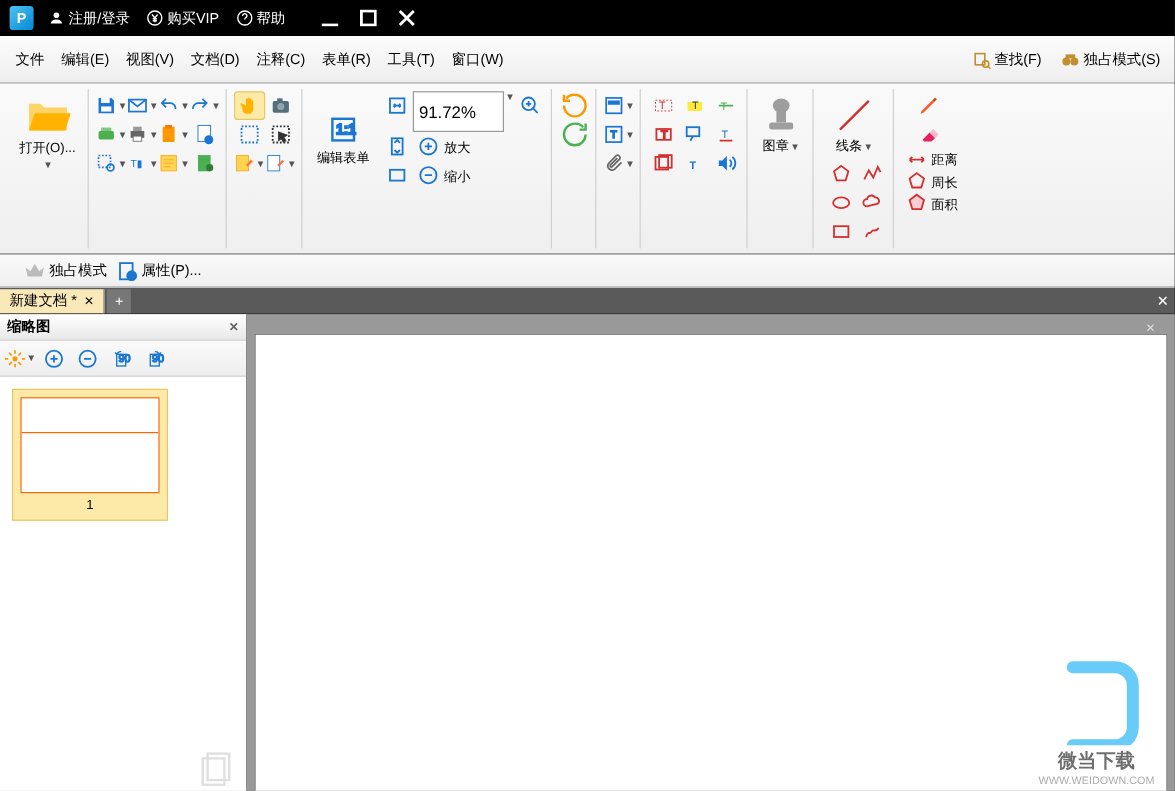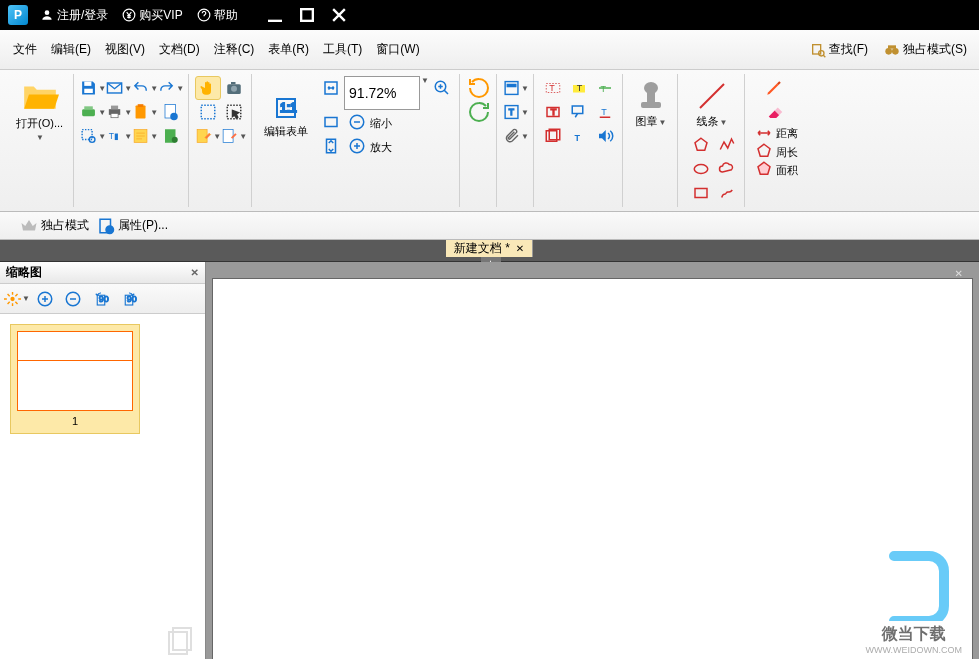--- a/index.html
+++ b/index.html
@@ -24,21 +24,21 @@
 .small-btn { width: 26px; height: 24px; display: flex; align-items: center; justify-content: center; cursor: pointer; border-radius: 3px; }
 .btn-row { display: flex; gap: 0px; }
 .btn-col { display: flex; flex-direction: column; gap: 0px; }
 .btn-label { font-size: 11px; margin-top: 2px; }
 .icon-folder { width: 38px; height: 32px; }
 .icon-sm { width: 18px; height: 18px; }
 .icon-md { width: 24px; height: 24px; }
 .zoom-input { width: 76px; height: 20px; border: 1px solid #999; font-size: 14px; padding: 16px 4px; background: #fff; }
 .subbar { height: 28px; background: linear-gradient(#fafafa, #efefef); display: flex; align-items: center; padding: 0 20px; gap: 8px; border-bottom: 1px solid #bbb; }
 .subbar-item { display: flex; align-items: center; gap: 3px; cursor: pointer; }
-.tabbar { height: 22px; background: #5a5a5a; display: flex; align-items: center; border-bottom: 1px solid #333; flex-direction: column; }
+.tabbar { height: 22px; background: #5a5a5a; display: flex; align-items: center; border-bottom: 1px solid #333; }
 .doc-tab { height: 20px; background: #f9e8b8; display: flex; align-items: center; padding: 0 8px; gap: 6px; border-right: 1px solid #999; }
 .tab-plus { width: 20px; height: 20px; background: #777; display: flex; align-items: center; justify-content: center; cursor: pointer; color: #fff; margin-left: 2px; }
 .tab-close-x { width: 20px; height: 20px; margin-left: auto; display: flex; align-items: center; justify-content: center; cursor: pointer; color: #fff; }
 .main-area { display: flex; height: 426px; background: #999; }
 .sidebar { width: 206px; background: #f0f0f0; display: flex; flex-direction: column; border-right: 1px solid #888; }
 .panel-header { height: 22px; background: linear-gradient(#fff, #e8e8e8); display: flex; align-items: center; padding: 0 6px; border-bottom: 1px solid #ccc; font-weight: bold; }
 .panel-close { margin-left: auto; cursor: pointer; font-size: 10px; color: #666; }
 .thumb-toolbar { height: 30px; background: linear-gradient(#fafafa, #eee); display: flex; align-items: center; padding: 0 4px; gap: 2px; border-bottom: 1px solid #ccc; }
 .thumb-area { flex: 1; background: #fff; padding: 10px; overflow: auto; }
 .thumb-item { width: 130px; text-align: center; background: #fde9a8; padding: 6px; border: 1px solid #e8c860; }
@@ -308,46 +308,46 @@
           <div class="small-btn">
               <svg class="icon-sm" viewBox="0 0 24 24" fill="none" stroke="#1976d2" stroke-width="2">
                 <circle cx="10" cy="10" r="7"></circle>
                 <path d="M10 7v6M7 10h6M15 15l5 5"></path>
               </svg>
             </div>
         </div>
         <div class="btn-row" style="align-items:center">
           <div class="small-btn">
               <svg class="icon-sm" viewBox="0 0 24 24" fill="none" stroke="#1976d2" stroke-width="2">
-                <rect x="4" y="6" width="16" height="12"></rect>
-              </svg>
-            </div>
-          <div class="small-btn">
-              <svg class="icon-sm" viewBox="0 0 24 24" fill="none" stroke="#1976d2" stroke-width="2">
-                <circle cx="12" cy="12" r="9"></circle>
-                <path d="M8 12h8"></path>
-              </svg>
-            </div>
-          <span class="btn-label">缩小</span>
-        </div>
-        <div class="btn-row" style="align-items:center">
-          <div class="small-btn">
-              <svg class="icon-sm" viewBox="0 0 24 24" fill="none" stroke="#1976d2" stroke-width="2">
                 <rect x="6" y="3" width="12" height="18"></rect>
                 <path d="M9 8l3-3 3 3M9 16l3 3 3-3"></path>
               </svg>
             </div>
           <div class="small-btn">
               <svg class="icon-sm" viewBox="0 0 24 24" fill="none" stroke="#1976d2" stroke-width="2">
                 <circle cx="12" cy="12" r="9"></circle>
                 <path d="M12 8v8M8 12h8"></path>
               </svg>
             </div>
           <span class="btn-label">放大</span>
         </div>
+        <div class="btn-row" style="align-items:center">
+          <div class="small-btn">
+              <svg class="icon-sm" viewBox="0 0 24 24" fill="none" stroke="#1976d2" stroke-width="2">
+                <rect x="4" y="6" width="16" height="12"></rect>
+              </svg>
+            </div>
+          <div class="small-btn">
+              <svg class="icon-sm" viewBox="0 0 24 24" fill="none" stroke="#1976d2" stroke-width="2">
+                <circle cx="12" cy="12" r="9"></circle>
+                <path d="M8 12h8"></path>
+              </svg>
+            </div>
+          <span class="btn-label">缩小</span>
+        </div>
       </div>
     </div>
   </div>
 
   <div class="ribbon-group">
     <div class="btn-col">
       <div class="small-btn">
           <svg class="icon-md" viewBox="0 0 24 24" fill="none" stroke="#ff9800" stroke-width="2">
             <path d="M3 12a9 9 0 109-9 9 9 0 00-7 3M3 3v5h5"></path>
           </svg>

